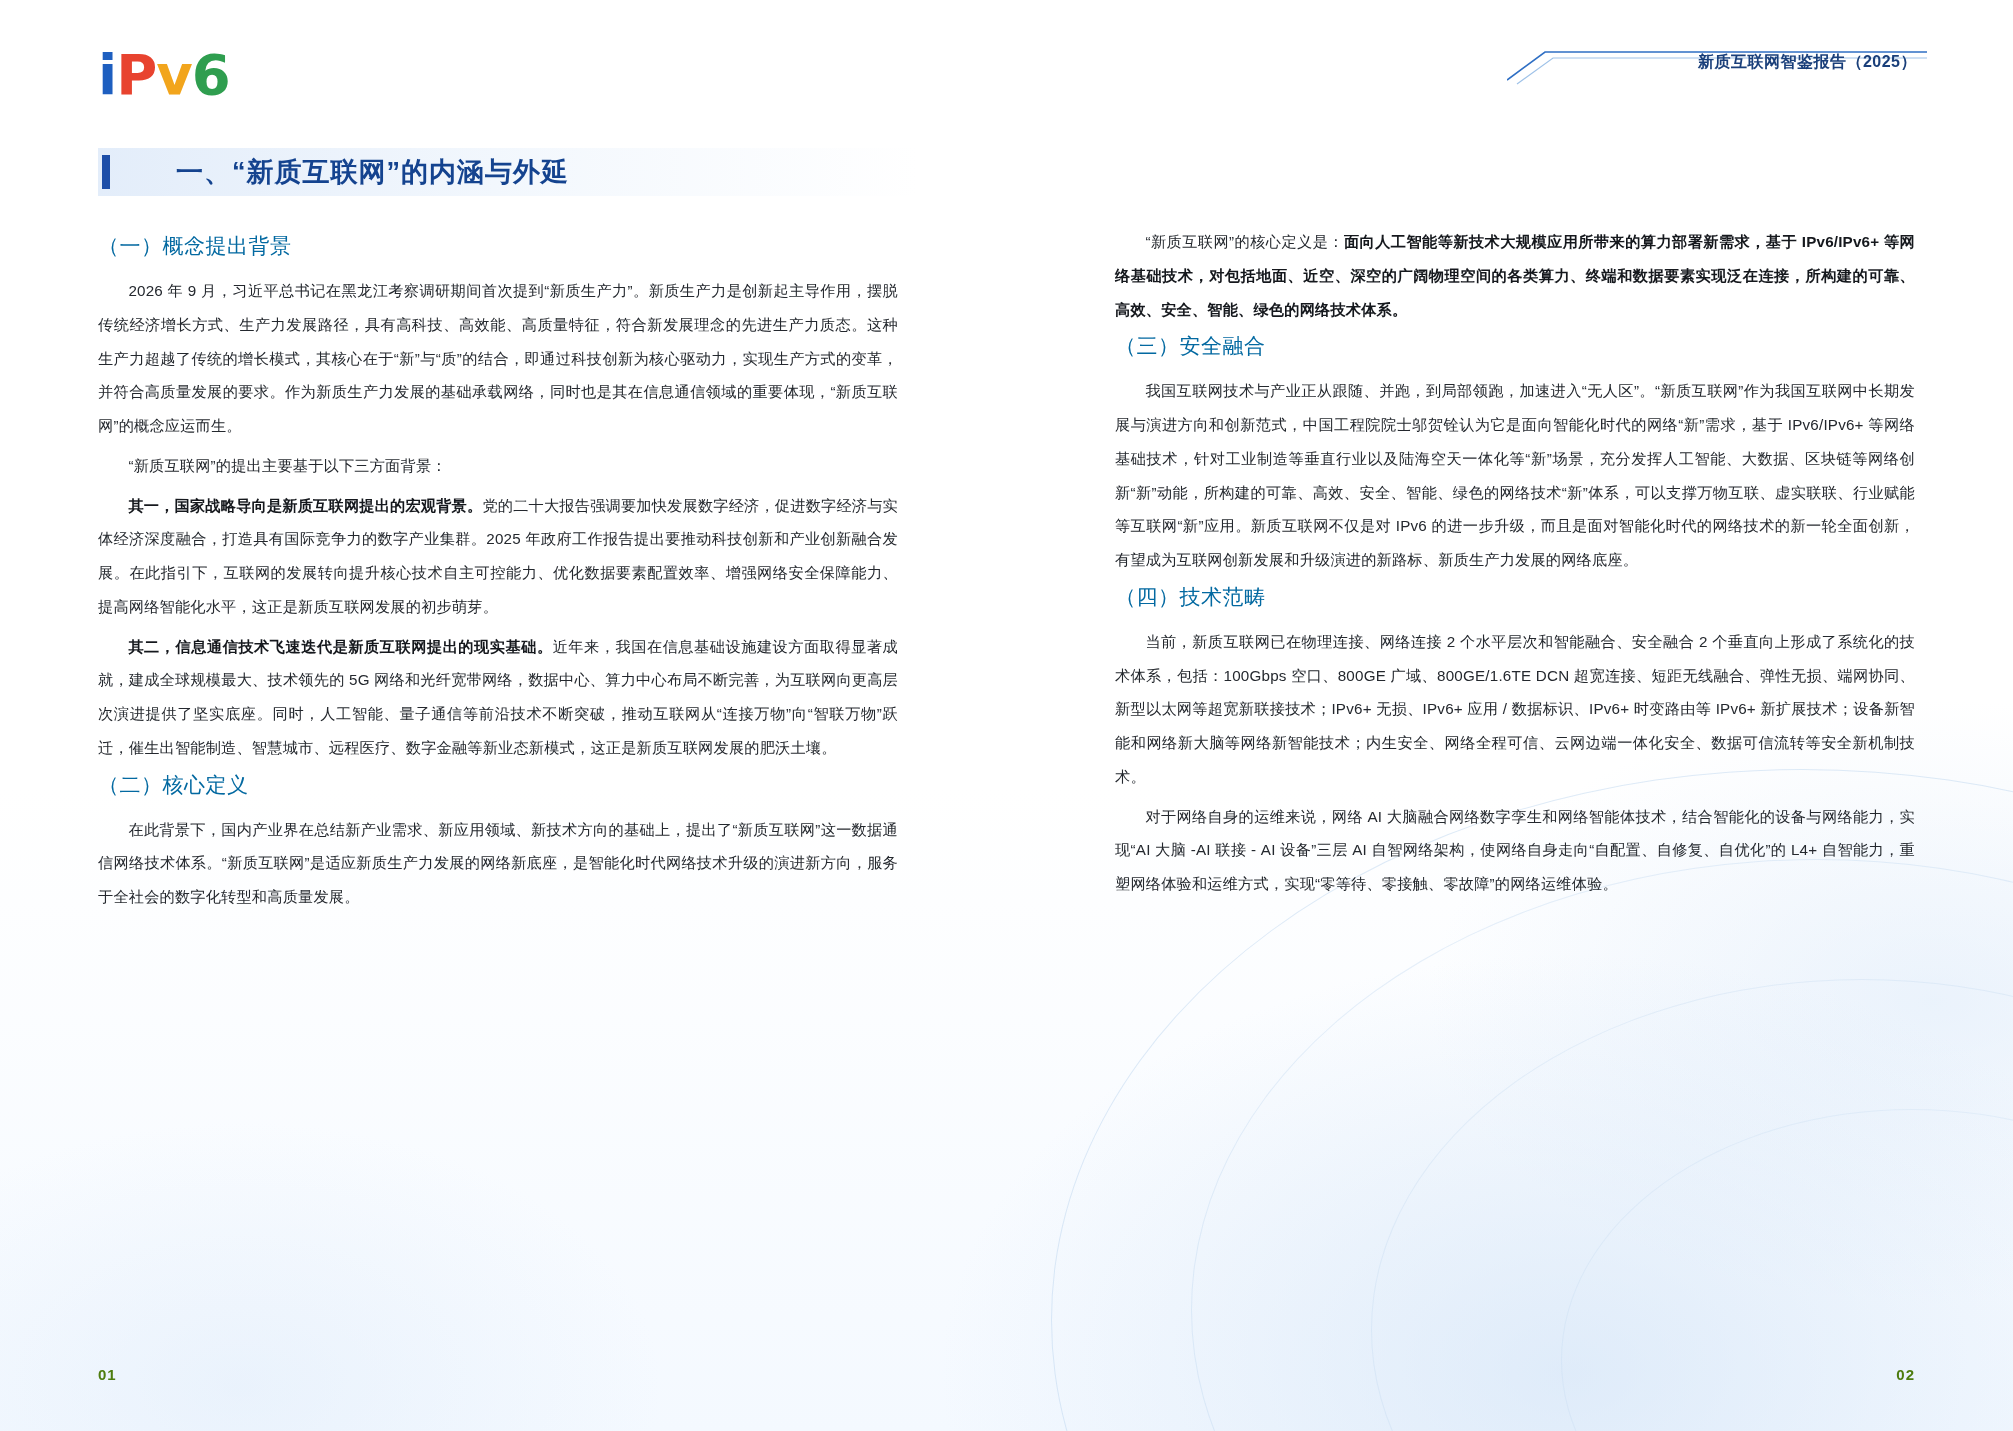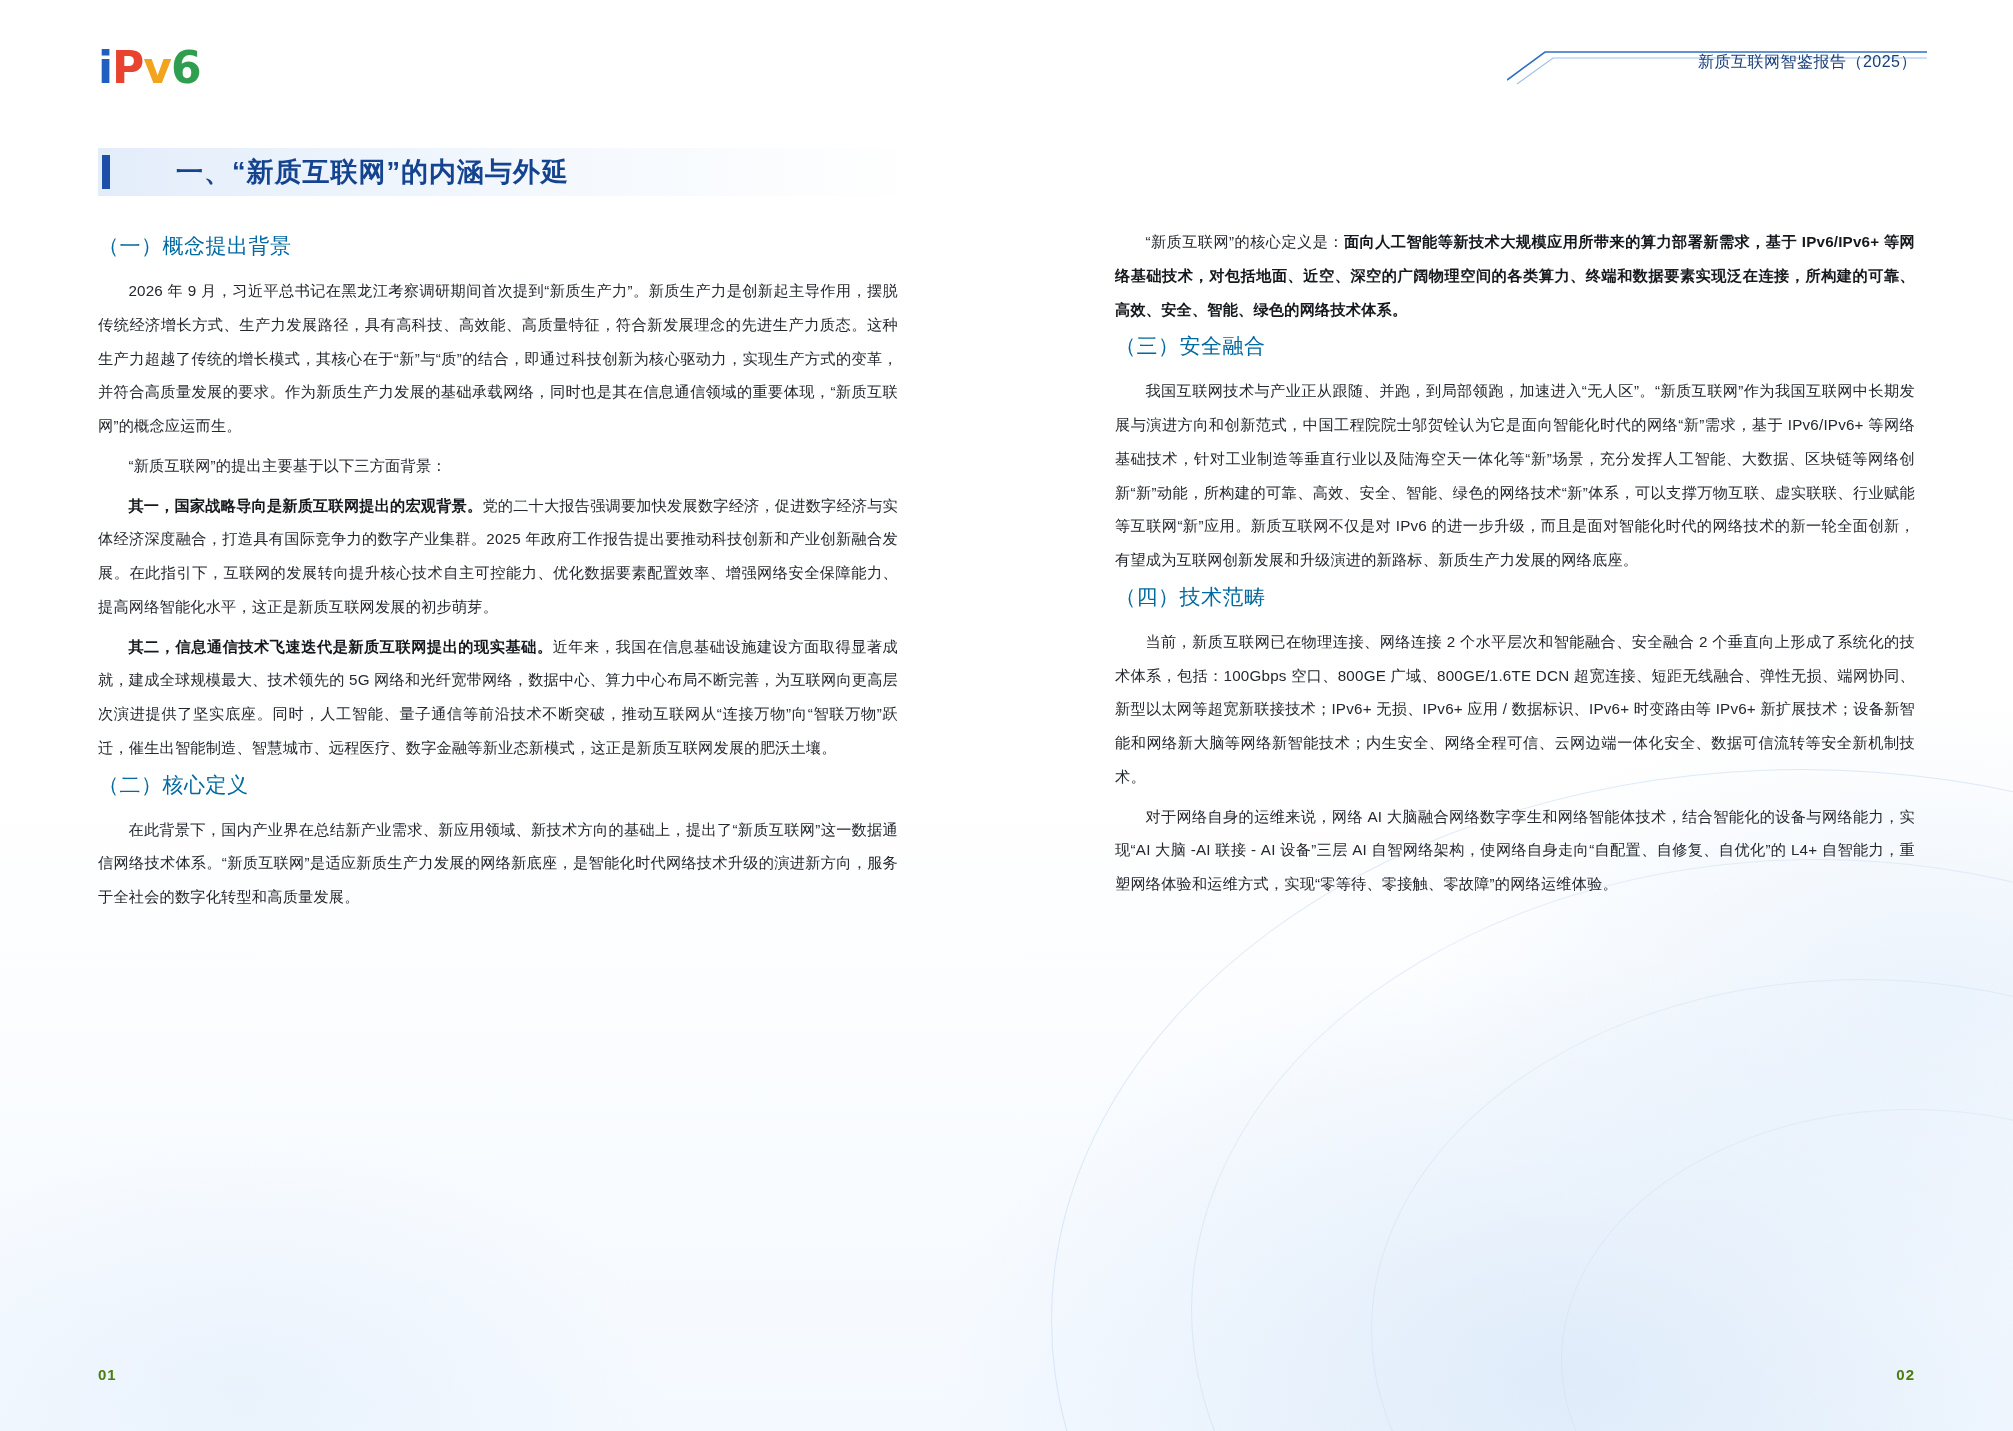--- a/index.html
+++ b/index.html
@@ -32,21 +32,21 @@
   .sw1 { width: 1500px; height: 1100px; right: -540px; bottom: -440px; }
   .sw2 { width: 1250px; height: 900px; right: -430px; bottom: -330px; border-color: rgba(175,205,235,0.30);}
   .sw3 { width: 980px; height: 700px; right: -340px; bottom: -250px; border-color: rgba(175,205,235,0.24);}
   .sw4 { width: 700px; height: 500px; right: -250px; bottom: -180px; border-color: rgba(175,205,235,0.20);}
 
   
   .logo {
     position: absolute;
     left: 98px;
     top: 42px;
-    font-size: 44px;
+    font-size: 56px;
     font-weight: bold;
     letter-spacing: -1px;
     font-family: "DejaVu Sans", sans-serif;
   }
   .logo .c1 { color: #1e5fc0; }
   .logo .c2 { color: #e8432f; }
   .logo .c3 { color: #f2a51c; }
   .logo .c4 { color: #2f9e4f; }
 
   .header-right {
@@ -61,21 +61,21 @@
     position: absolute;
     right: 86px;
     top: 46px;
     width: 420px;
     height: 40px;
     pointer-events: none;
   }
   .header-title {
     font-size: 16px;
     color: #1a3f7a;
-    font-weight: normal;
+    font-weight: bold;
     letter-spacing: 0.5px;
     position: relative;
     z-index: 2;
   }
 
   
   .sec-title-wrap {
     position: absolute;
     left: 98px;
     top: 148px;

